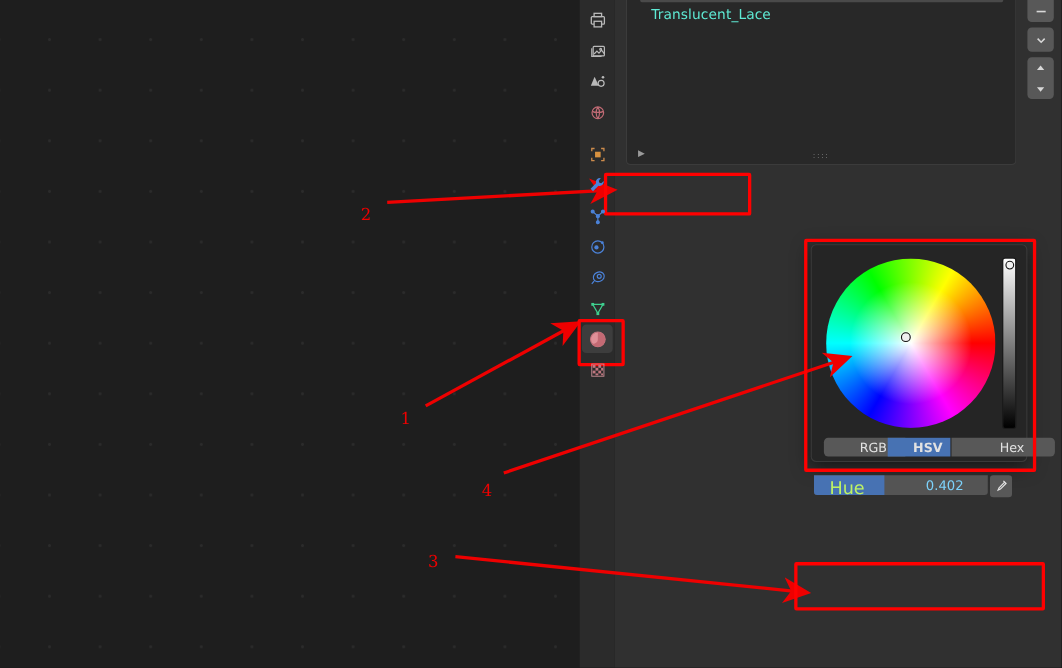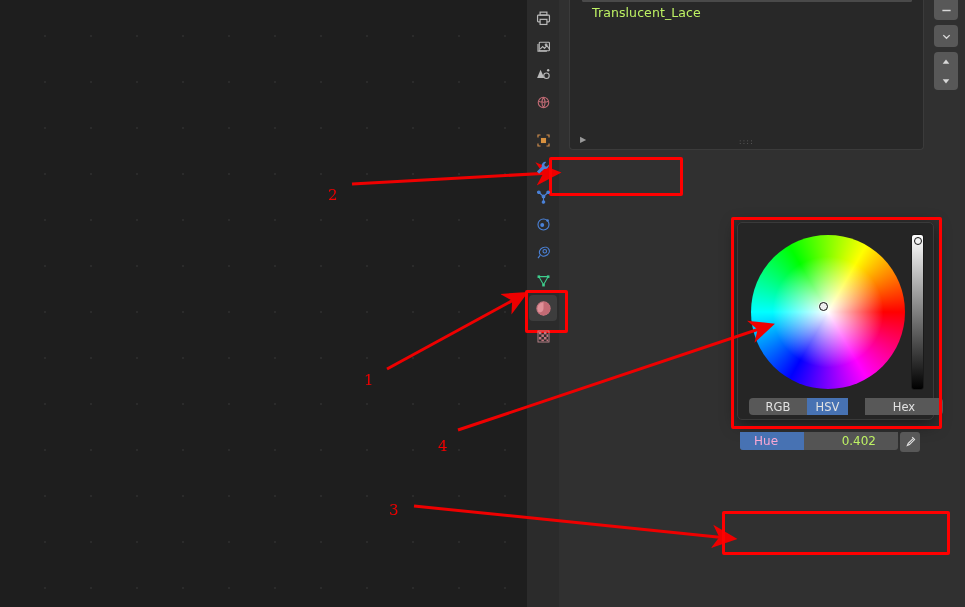--- a/index.html
+++ b/index.html
@@ -21,54 +21,54 @@
   .tab-btn.active::before{content:"";position:absolute;left:2px;top:1px;width:28px;height:26px;border-radius:4px;background:#3d3d3d;}
   .tab-btn svg{position:relative;z-index:2;}
   .tab-sep{height:10px;}
 
   
   #props{position:absolute;left:559px;top:0;width:406px;height:607px;background:#303030;}
 
   
   #slot-list{position:absolute;left:10px;top:0px;width:355px;height:150px;background:#282828;border:1px solid #3b3b3b;border-top:none;border-radius:0 0 4px 4px;box-sizing:border-box;}
   #slot-top-strip{position:absolute;left:12px;top:-1px;width:330px;height:3px;background:#4a4a4a;border-radius:2px;}
-  .slot-row{position:absolute;left:22px;top:5px;font-size:12.5px;color:#bef264;letter-spacing:.1px;}
+  .slot-row{position:absolute;left:22px;top:5px;font-size:12.5px;color:#5eead4;letter-spacing:.1px;}
   #slot-expand{position:absolute;left:6px;bottom:3px;width:14px;height:14px;display:flex;align-items:center;justify-content:center;color:#9a9a9a;font-size:8px;}
   #slot-grip{position:absolute;left:0;right:0;bottom:4px;text-align:center;color:#777;font-size:7px;letter-spacing:1.4px;line-height:6px;}
 
   
   .mini-btn{position:absolute;width:24px;height:22px;background:#585858;border-radius:4px;display:flex;align-items:center;justify-content:center;color:#d9d9d9;}
   #btn-minus{left:375px;top:0px;border-radius:0 0 4px 4px;height:20px;}
   #btn-chev{left:375px;top:25px;}
   #btn-up{left:375px;top:52px;height:19px;border-radius:4px 4px 0 0;}
   #btn-down{left:375px;top:71px;height:19px;border-radius:0 0 4px 4px;}
 
   
   #picker{position:absolute;left:737px;top:222px;width:195px;height:196px;background:#252525;border:1px solid #3a3a3a;border-radius:5px;box-shadow:0 4px 16px rgba(0,0,0,.55);}
   #wheel{position:absolute;left:13px;top:12px;width:154px;height:154px;border-radius:50%;
     background:
       radial-gradient(circle closest-side, rgba(255,255,255,1) 0%, rgba(255,255,255,0) 72%),
       conic-gradient(from 90deg, #ff0000, #ff00ff 16.6%, #0000ff 33.3%, #00ffff 50%, #00ff00 66.6%, #ffff00 83.3%, #ff0000 100%);
   }
   #wheel-cursor{position:absolute;left:81px;top:79px;width:9px;height:9px;border-radius:50%;border:1.6px solid #111;background:#efefef;box-shadow:0 0 0 1px rgba(255,255,255,.5);box-sizing:border-box;}
   #vbar{position:absolute;left:173px;top:11px;width:13px;height:156px;border-radius:3px;background:linear-gradient(to bottom,#ffffff 0%,#000000 100%);border:1px solid #1a1a1a;box-sizing:border-box;}
   #vbar-cursor{position:absolute;left:176px;top:14px;width:8px;height:8px;border-radius:50%;border:1.4px solid #151515;background:#f2f2f2;box-sizing:border-box;}
-  .mode-tab{position:absolute;top:175px;height:17px;background:#585858;display:flex;align-items:center;justify-content:center;font-size:11.5px;color:#e2e2e2;}
+  .mode-tab{position:absolute;top:175px;height:17px;background:#585858;display:flex;align-items:center;justify-content:center;font-size:11.5px;color:#e2e2e2;padding-left:16px;}
   #mt-rgb{left:11px;width:58px;border-radius:4px 0 0 4px;}
-  #mt-hsv{left:69px;width:41px;background:#4772b3;}
+  #mt-hsv{left:69px;width:41px;background:#4772b3;font-weight:bold;}
   #mt-hex{left:127px;width:78px;border-radius:0 4px 4px 0;}
 
   
   #hsv-sliders{position:absolute;left:740px;top:432px;width:158px;}
   .sl{position:relative;width:158px;height:18px;background:#545454;border-bottom:1px solid #3c3c3c;box-sizing:border-box;overflow:hidden;}
   .sl:first-child{border-radius:3px 3px 0 0;}
   .sl:last-child{border-radius:0 0 3px 3px;border-bottom:none;}
   .sl .fill{position:absolute;left:0;top:0;height:100%;background:#4772b3;}
-  .sl .nm{position:absolute;left:14px;top:2px;font-size:12px;color:#f9a8d4;}
-  .sl .vl{position:absolute;right:22px;top:2px;font-size:12px;color:#bef264;}
+  .sl .nm{position:absolute;left:14px;top:2px;font-size:16px;color:#bef264;}
+  .sl .vl{position:absolute;right:22px;top:2px;font-size:12px;color:#7dd3fc;}
   #eyedropper{position:absolute;left:900px;top:432px;width:20px;height:20px;background:#585858;border-radius:3px;display:flex;align-items:center;justify-content:center;}
 
   
   .ann-num{position:absolute;color:#ee0000;font-size:15px;font-family:"DejaVu Serif","Liberation Serif",serif;}
   .ann-box{position:absolute;border:3px solid #f00;border-radius:2px;pointer-events:none;}
   #ann-svg{position:absolute;left:0;top:0;width:965px;height:607px;pointer-events:none;}
 </style>
 </head>
 <body>
 

